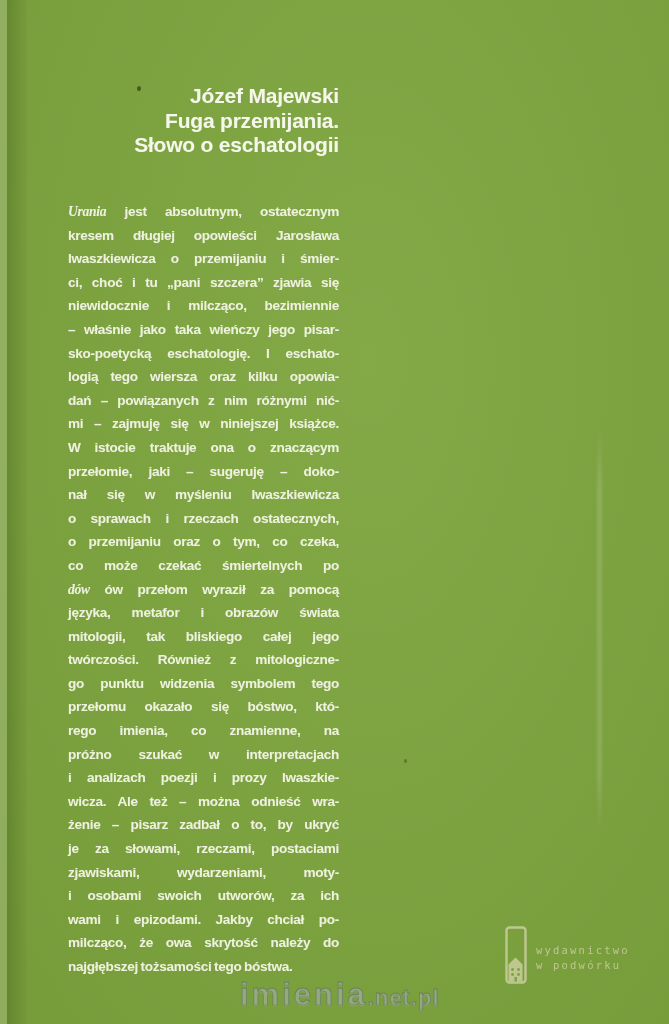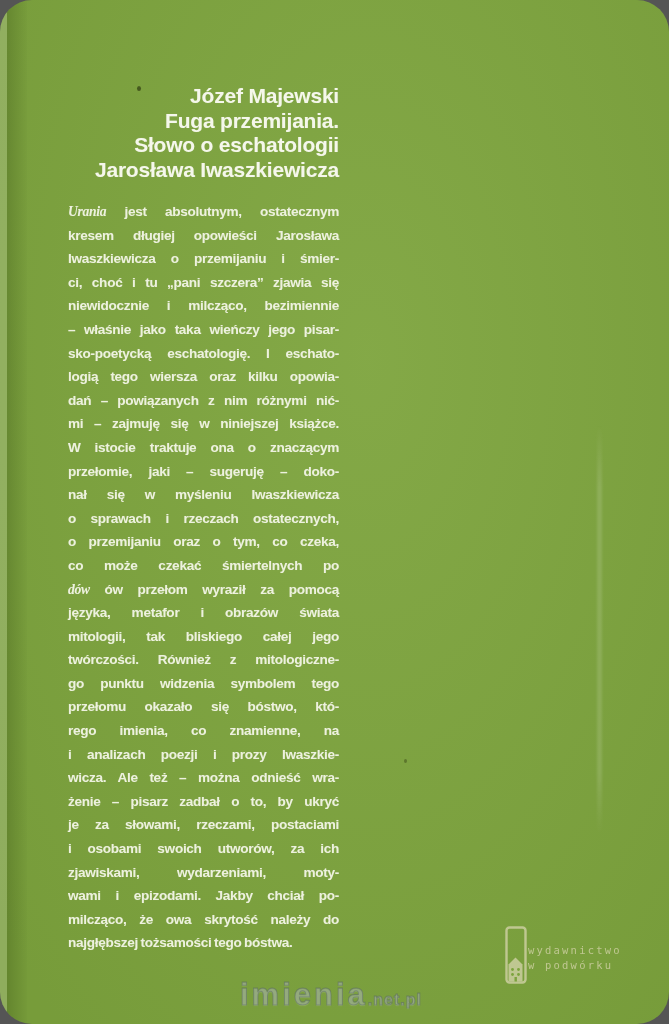--- a/index.html
+++ b/index.html
@@ -1,20 +1,19 @@
 <!DOCTYPE html>
 <html><head>
 <meta charset="utf-8">
 <style>
   html,body { margin:0; padding:0; background:#555; }
   .cover {
     position:relative; width:669px; height:1024px; overflow:hidden;
     background: radial-gradient(ellipse at 55% 35%, rgba(255,255,255,0.05), rgba(0,0,0,0.05) 95%), #7da43d;
     font-family:"Liberation Sans","DejaVu Sans",sans-serif;
-    border-radius:32px;
   }
   .edge-light   { position:absolute; left:0; top:0; width:7px; height:100%;
                   background:rgba(255,255,255,0.18); }
   .spine-crease { position:absolute; left:7px; top:0; width:20px; height:100%;
                   background:linear-gradient(90deg, rgba(25,45,0,0.20), rgba(25,45,0,0.02)); }
   .right-crease { position:absolute; left:597px; top:425px; width:5px; height:410px;
                   background:linear-gradient(180deg, transparent, rgba(255,255,255,0.13) 15%,
                              rgba(255,255,255,0.13) 85%, transparent);
                   filter:blur(1px); }
   .speck  { position:absolute; border-radius:50%; background:rgba(40,52,12,0.65); }
@@ -30,50 +29,49 @@
   .body-block {
     position:absolute; left:68px; top:200px; width:271px;
     color:#edf1de; font-size:13.6px; font-weight:700;
     line-height:23.6px; letter-spacing:-0.3px; word-spacing:-1px;
     text-shadow:0 0 1px rgba(255,255,255,0.2);
   }
   .bline      { text-align:justify; text-align-last:justify; }
   .bline-last { text-align-last:left; }
   .it         { font-style:italic;font-family:Liberation Serif, serif; }
 
-  .publisher { position:absolute; left:505px; top:926px; display:flex; gap:1px; opacity:0.88; }
+  .publisher { position:absolute; left:505px; top:926px; display:flex; gap:9px; opacity:0.88; }
   .pub-text  {
     margin-top:17px; font-family:"DejaVu Sans Mono","Liberation Mono",monospace;
     font-size:10.5px; line-height:15px; letter-spacing:2.2px; color:#c9cd9d;
   }
   .watermark {
     position:absolute; left:240px; top:977px; white-space:nowrap;
     font-weight:700; color:rgba(150,158,172,0.38);
     -webkit-text-stroke:1px rgba(80,90,110,0.40);
     text-shadow:0 1px 1px rgba(255,255,255,0.20);
   }
   .wm-main   { font-size:31px; letter-spacing:3px; }
-  .wm-suffix { font-size:16px; letter-spacing:1px;text-align:center; }
+  .wm-suffix { font-size:22px; letter-spacing:1px;text-align:center; }
 </style>
 </head>
 <body>
 
 <div class="cover">
 
   <div class="edge-light"></div>
   <div class="spine-crease"></div>
   <div class="right-crease"></div>
   <div class="speck speck1"></div>
   <div class="speck speck2"></div>
 
   <div class="title-block">
     <div>Józef Majewski</div>
     <div>Fuga przemijania.</div>
     <div>Słowo o eschatologii</div>
-    <div>Jarosława Iwaszkiewicza</div>
   </div>
 
   <div class="body-block" id="body-block">
       <div class="bline"><span class="it">Urania</span><span> jest absolutnym, ostatecznym</span></div>
       <div class="bline"><span>kresem długiej opowieści Jarosława</span></div>
       <div class="bline"><span>Iwaszkiewicza o przemijaniu i śmier-</span></div>
       <div class="bline"><span>ci, choć i tu „pani szczera” zjawia się</span></div>
       <div class="bline"><span>niewidocznie i milcząco, bezimiennie</span></div>
       <div class="bline"><span>– właśnie jako taka wieńczy jego pisar-</span></div>
       <div class="bline"><span>sko-poetycką eschatologię. I eschato-</span></div>
@@ -86,26 +84,27 @@
       <div class="bline"><span>o sprawach i rzeczach ostatecznych,</span></div>
       <div class="bline"><span>o przemijaniu oraz o tym, co czeka,</span></div>
       <div class="bline"><span>co może czekać śmiertelnych po</span></div>
       <div class="bline"><span class="it">dów</span><span> ów przełom wyraził za pomocą</span></div>
       <div class="bline"><span>języka, metafor i obrazów świata</span></div>
       <div class="bline"><span>mitologii, tak bliskiego całej jego</span></div>
       <div class="bline"><span>twórczości. Również z mitologiczne-</span></div>
       <div class="bline"><span>go punktu widzenia symbolem tego</span></div>
       <div class="bline"><span>przełomu okazało się bóstwo, któ-</span></div>
       <div class="bline"><span>rego imienia, co znamienne, na</span></div>
+      <div class="bline"><span>próżno szukać w interpretacjach</span></div>
       <div class="bline"><span>i analizach poezji i prozy Iwaszkie-</span></div>
       <div class="bline"><span>wicza. Ale też – można odnieść wra-</span></div>
       <div class="bline"><span>żenie – pisarz zadbał o to, by ukryć</span></div>
       <div class="bline"><span>je za słowami, rzeczami, postaciami</span></div>
+      <div class="bline"><span>zjawiskami, wydarzeniami, moty-</span></div>
       <div class="bline"><span>i osobami swoich utworów, za ich</span></div>
-      <div class="bline"><span>zjawiskami, wydarzeniami, moty-</span></div>
       <div class="bline"><span>wami i epizodami. Jakby chciał po-</span></div>
       <div class="bline"><span>milcząco, że owa skrytość należy do</span></div>
       <div class="bline bline-last"><span>najgłębszej tożsamości tego bóstwa.</span></div>
     </div>
 
   <div class="publisher">
     <svg width="22" height="58" viewBox="0 0 22 58">
       <rect x="1.5" y="1.5" width="19" height="55" rx="3" fill="none" stroke="#c9cd9d" stroke-width="2.4"></rect>
       <polygon points="3,39 10.5,31.5 18,39" fill="#c9cd9d"></polygon>
       <rect x="3.5" y="39" width="14" height="16.5" fill="#c9cd9d"></rect>

